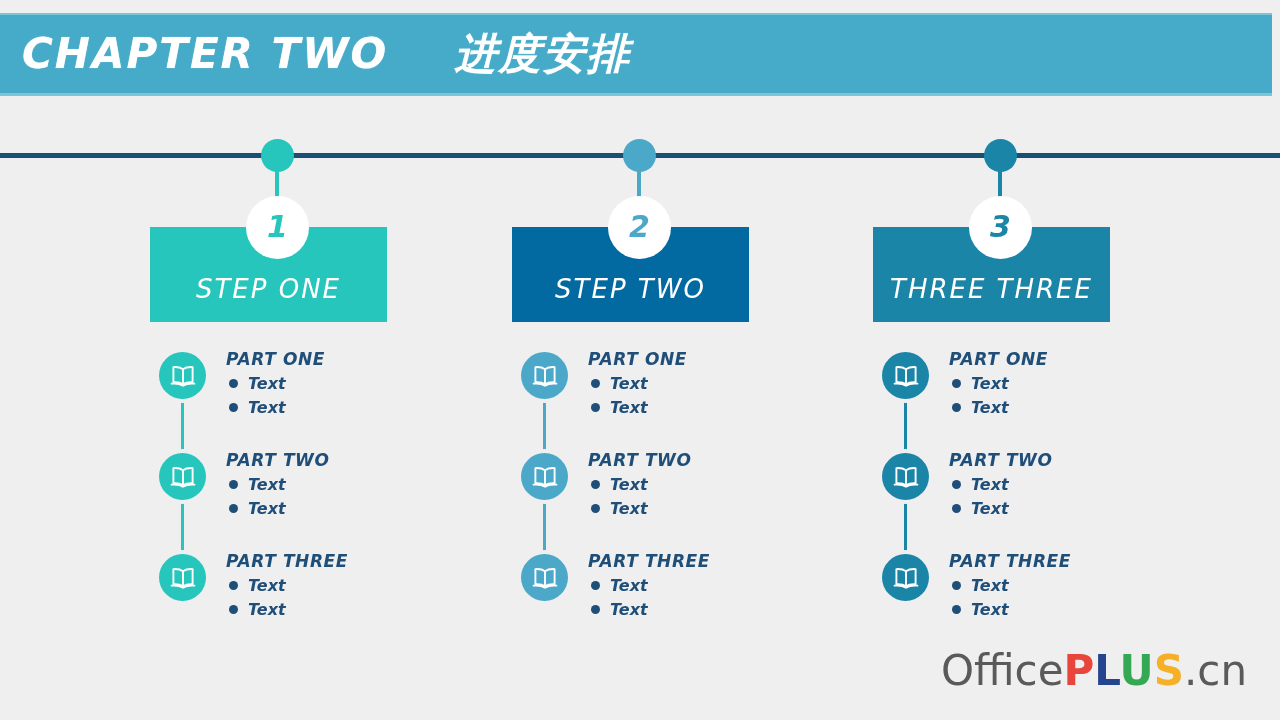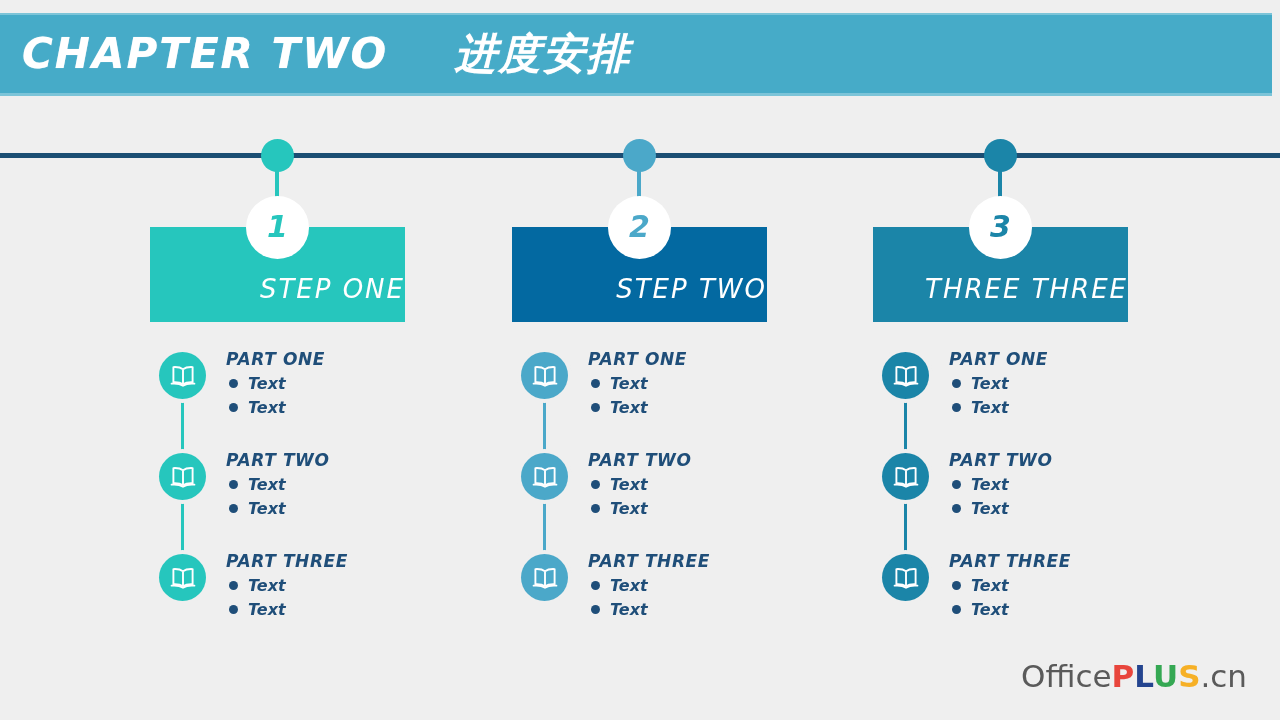--- a/index.html
+++ b/index.html
@@ -77,25 +77,25 @@
     left: 150px;
     width: 4px;
     height: 42px;
     margin-left: -2px;
   }
 
   .step-box {
     position: absolute;
     top: 227px;
     left: 23px;
-    width: 255px;
+    width: 237px;
     height: 95px;
     display: flex;
     align-items: flex-end;
-    justify-content: flex-end;
+    justify-content: center;
   }
   .step-label {
     color: #ffffff;
     font-family: "DejaVu Sans", sans-serif;
     font-size: 26px;
     font-style: italic;
     letter-spacing: 2px;
     margin-bottom: 18px;
     white-space: nowrap;
   }
@@ -197,21 +197,21 @@
     font-style: italic;
     line-height: 1;
   }
 
   
   #officeplus-logo {
     position: absolute;
     right: 33px;
     bottom: 28px;
     font-family: "DejaVu Sans", sans-serif;
-    font-size: 31px;
+    font-size: 42px;
     letter-spacing: 0px;
     line-height: 1;
     white-space: nowrap;
   }
   #officeplus-logo .lg-office { color: #5a5a5a; }
   #officeplus-logo .lg-p { color: #e8453c; font-weight: bold; }
   #officeplus-logo .lg-l { color: #24448f; font-weight: bold; }
   #officeplus-logo .lg-u { color: #35a853; font-weight: bold; }
   #officeplus-logo .lg-s { color: #f6b026; font-weight: bold; }
   #officeplus-logo .lg-cn { color: #5a5a5a; }

